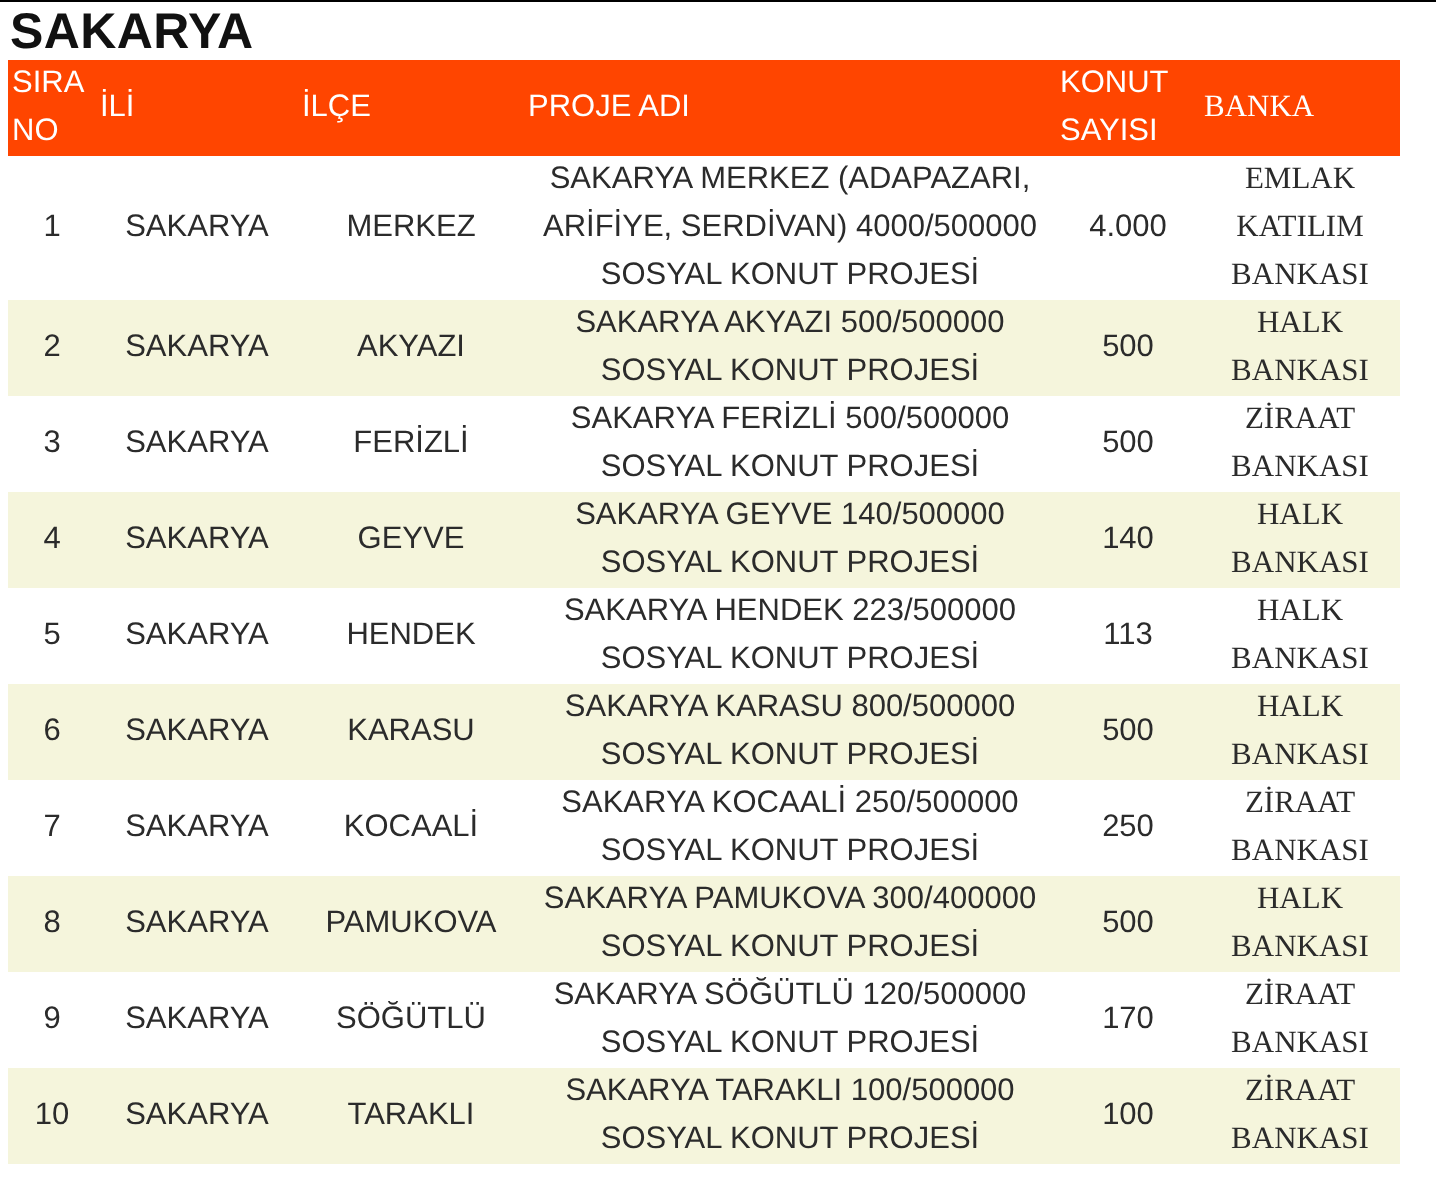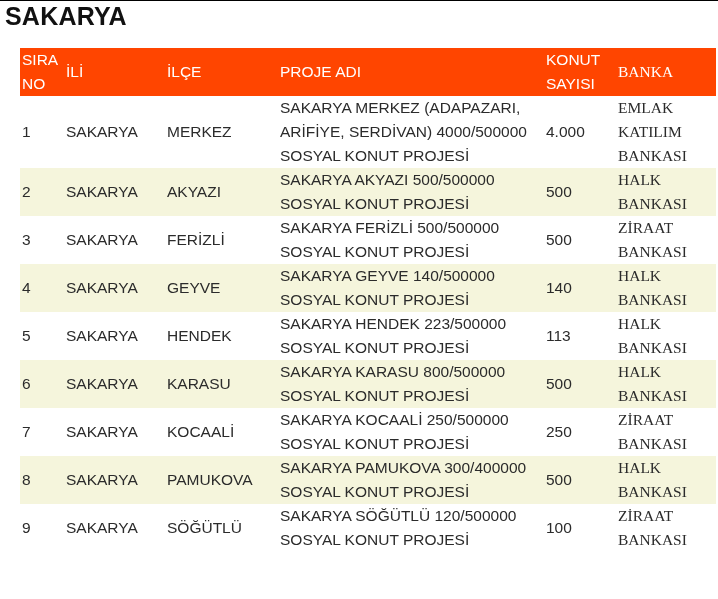--- a/index.html
+++ b/index.html
@@ -30,41 +30,41 @@
       margin: 0;
       font-size: 25px;
       font-weight: bold;
       color: #111111;
       letter-spacing: 0.2px;
       line-height: 28px;
     }
     table.projects {
       position: absolute;
       left: 4px;
-      top: 48px;
+      top: 30px;
       width: 696px;
       border-collapse: collapse;
       font-size: 15.5px;
-      margin-left: 16px;
     }
     table.projects th {
       background: #ff4500;
       color: #ffffff;
       font-weight: normal;
       text-align: left;
       vertical-align: middle;
       padding: 0 2px;
       line-height: 24px;
       height: 48px;
       border-right: none;
     }
     table.projects td {
       vertical-align: middle;
       padding: 0 2px;
       line-height: 24px;
+      text-align: center;
     }
     table.projects tbody tr.alt td {
       background: #f5f5dc;
     }
     table.projects tbody tr td {
       border-bottom: 0;
     }
     .c-no { width: 40px; }
     .c-il { width: 97px; }
     .c-ilce { width: 109px; }
@@ -154,17 +154,25 @@
       <td class="c-ilce">PAMUKOVA</td>
       <td class="c-proje">SAKARYA PAMUKOVA 300/400000 SOSYAL KONUT PROJESİ</td>
       <td class="c-konut">500</td>
       <td class="c-banka">HALK BANKASI</td>
     </tr>
     <tr>
       <td class="c-no">9</td>
       <td class="c-il">SAKARYA</td>
       <td class="c-ilce">SÖĞÜTLÜ</td>
       <td class="c-proje">SAKARYA SÖĞÜTLÜ 120/500000 SOSYAL KONUT PROJESİ</td>
+      <td class="c-konut">170</td>
+      <td class="c-banka">ZİRAAT BANKASI</td>
+    </tr>
+    <tr class="alt">
+      <td class="c-no">10</td>
+      <td class="c-il">SAKARYA</td>
+      <td class="c-ilce">TARAKLI</td>
+      <td class="c-proje">SAKARYA TARAKLI 100/500000 SOSYAL KONUT PROJESİ</td>
       <td class="c-konut">100</td>
       <td class="c-banka">ZİRAAT BANKASI</td>
     </tr>
   </tbody>
 </table>
 
 </body></html>

